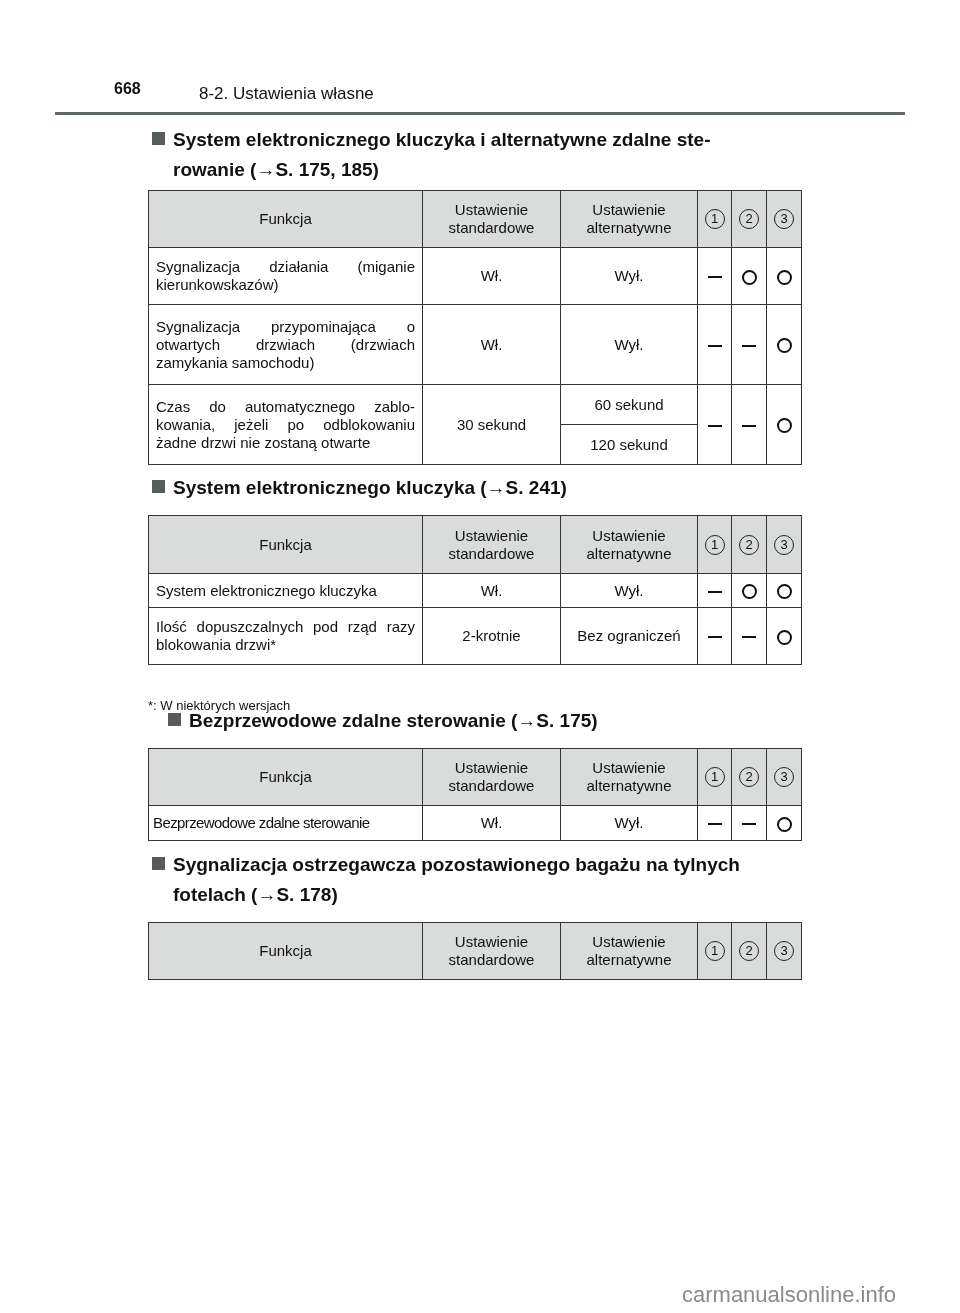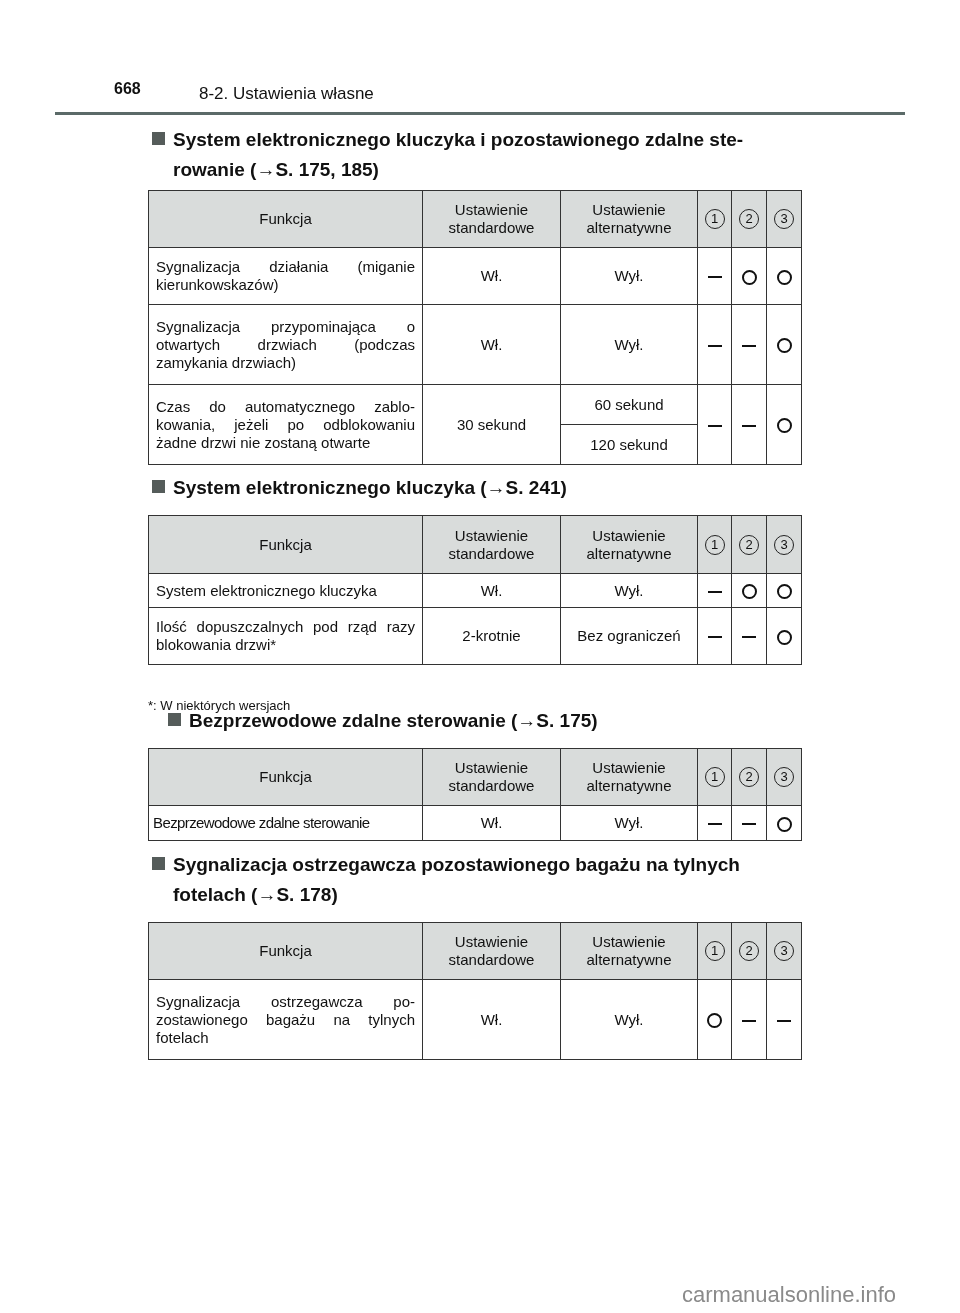--- a/index.html
+++ b/index.html
@@ -25,21 +25,21 @@
 </head>
 <body>
 
 <div class="header">
   <div class="page-num">668</div>
   <div class="section">8-2. Ustawienia własne</div>
   <div class="rule"></div>
 </div>
 
 <div class="heading" style="top:125px;">
-  <div><span class="sq"></span><span>System elektronicznego kluczyka i pozostawionego zdalne ste-</span></div>
+  <div><span class="sq"></span><span>System elektronicznego kluczyka i alternatywne zdalne ste-</span></div>
   <div class="indent">rowanie (→S. 175, 185)</div>
 </div>
 <table class="t" style="top:190px; width:653px;">
   <colgroup>
       <col style="width:274px">
       <col style="width:138px">
       <col style="width:137px">
       <col style="width:34px">
       <col style="width:35px">
       <col style="width:35px">
@@ -55,21 +55,21 @@
   </tr>
   <tr style="height:57px;">
     <td class="fn">Sygnalizacja działania (miganie kierunkowskazów)</td>
     <td>Wł.</td>
     <td>Wył.</td>
     <td class="sym"><span class="dash"></span></td>
     <td class="sym"><span class="ring"></span></td>
     <td class="sym"><span class="ring"></span></td>
   </tr>
   <tr style="height:80px;">
-    <td class="fn">Sygnalizacja przypominająca o otwartych drzwiach (podczas zamykania drzwiach)</td>
+    <td class="fn">Sygnalizacja przypominająca o otwartych drzwiach (drzwiach zamykania samochodu)</td>
     <td>Wł.</td>
     <td>Wył.</td>
     <td class="sym"><span class="dash"></span></td>
     <td class="sym"><span class="dash"></span></td>
     <td class="sym"><span class="ring"></span></td>
   </tr>
   <tr style="height:40px;">
     <td class="fn" rowspan="2">Czas do automatycznego zablo-kowania, jeżeli po odblokowaniu żadne drzwi nie zostaną otwarte</td>
     <td rowspan="2">30 sekund</td>
     <td>60 sekund</td>
@@ -171,24 +171,16 @@
     </colgroup>
   <tbody>
       <tr style="height:57px;">
     <th>Funkcja</th>
     <th>Ustawienie standardowe</th>
     <th>Ustawienie alternatywne</th>
     <th><span class="circ">1</span></th>
     <th><span class="circ">2</span></th>
     <th><span class="circ">3</span></th>
   </tr>
-  <tr style="height:80px;">
-    <td class="fn">Sygnalizacja ostrzegawcza po-zostawionego bagażu na tylnych fotelach</td>
-    <td>Wł.</td>
-    <td>Wył.</td>
-    <td class="sym"><span class="ring"></span></td>
-    <td class="sym"><span class="dash"></span></td>
-    <td class="sym"><span class="dash"></span></td>
-  </tr>
 </tbody>
   </table>
 
 <div class="watermark">carmanualsonline.info</div>
 
 </body></html>

